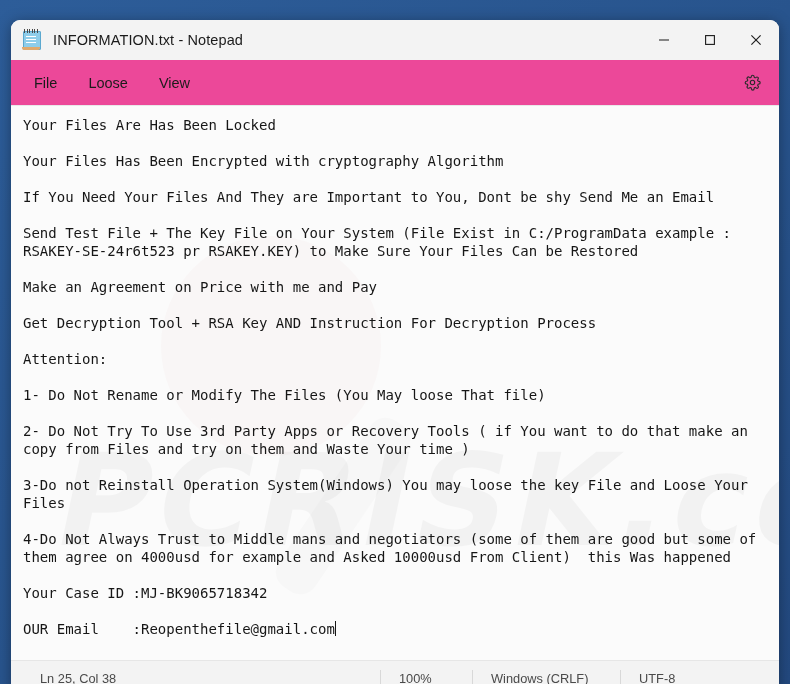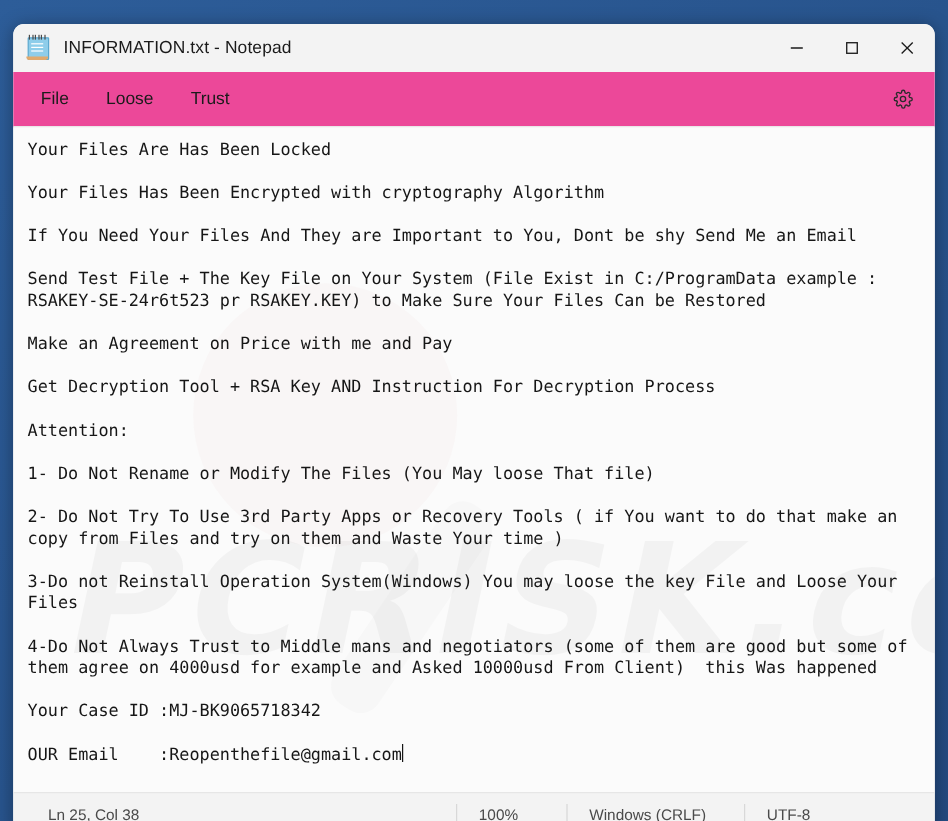--- a/index.html
+++ b/index.html
@@ -282,21 +282,21 @@
           <line x1="1.4" y1="1.4" x2="10.6" y2="10.6" stroke="#1a1a1a" stroke-width="1.1"></line>
           <line x1="10.6" y1="1.4" x2="1.4" y2="10.6" stroke="#1a1a1a" stroke-width="1.1"></line>
         </svg>
       </button>
     </div>
   </div>
 
   <div id="menubar">
     <div class="menu-item">File</div>
     <div class="menu-item">Loose</div>
-    <div class="menu-item">Trust</div>
+    <div class="menu-item">View</div>
     <div id="settings-gear">
       <svg width="17" height="17" viewBox="0 0 24 24" fill="none" stroke="#2b2b2b" stroke-width="1.6">
         <circle cx="12" cy="12" r="3.1"></circle>
         <path d="M19.4 15a1.6 1.6 0 0 0 .32 1.77l.06.06a1.9 1.9 0 1 1-2.7 2.7l-.05-.06a1.6 1.6 0 0 0-1.78-.32 1.6 1.6 0 0 0-.97 1.47v.17a1.9 1.9 0 1 1-3.82 0v-.09a1.6 1.6 0 0 0-1.05-1.47 1.6 1.6 0 0 0-1.77.32l-.06.06a1.9 1.9 0 1 1-2.7-2.7l.06-.05a1.6 1.6 0 0 0 .32-1.78 1.6 1.6 0 0 0-1.47-.97H3.6a1.9 1.9 0 1 1 0-3.82h.09a1.6 1.6 0 0 0 1.47-1.05 1.6 1.6 0 0 0-.32-1.77l-.06-.06a1.9 1.9 0 1 1 2.7-2.7l.05.06a1.6 1.6 0 0 0 1.78.32h.08a1.6 1.6 0 0 0 .97-1.47V3.6a1.9 1.9 0 1 1 3.82 0v.09a1.6 1.6 0 0 0 .97 1.47 1.6 1.6 0 0 0 1.78-.32l.05-.06a1.9 1.9 0 1 1 2.7 2.7l-.06.05a1.6 1.6 0 0 0-.32 1.78v.08a1.6 1.6 0 0 0 1.47.97h.17a1.9 1.9 0 1 1 0 3.82h-.09a1.6 1.6 0 0 0-1.47.97z"></path>
       </svg>
     </div>
   </div>
 
   <div id="editor-wrap">
     <div id="watermark">

